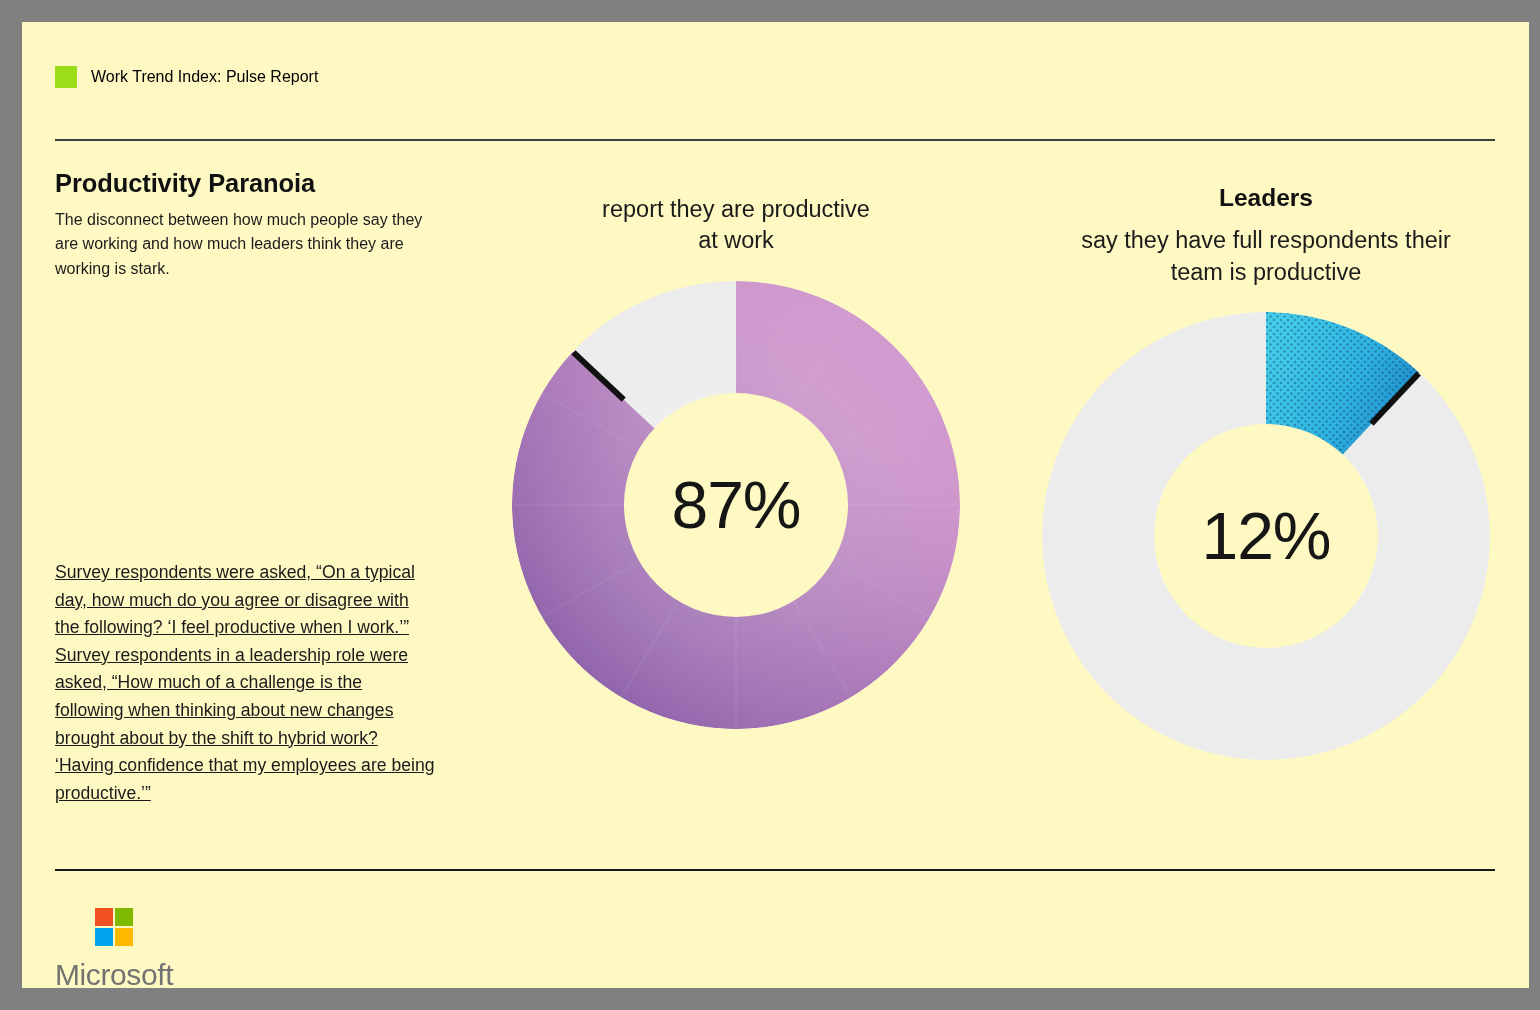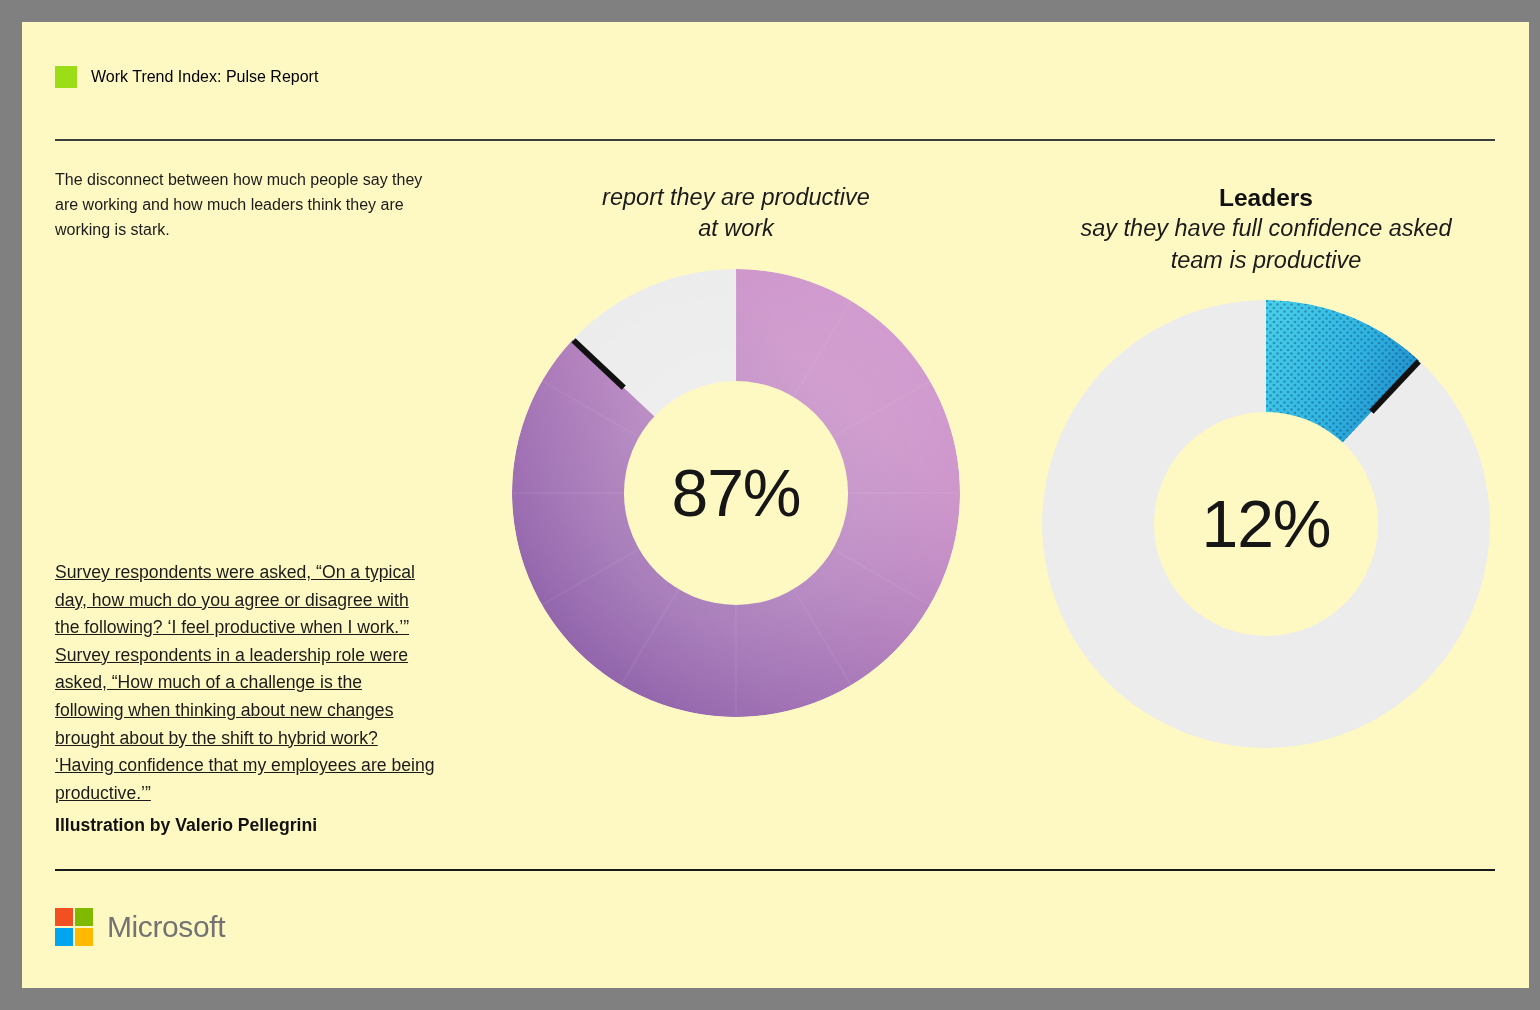--- a/index.html
+++ b/index.html
@@ -98,20 +98,21 @@
   }
 
   
   #ms-logo {
     position: absolute;
     left: 33px;
     top: 886px;
     display: flex;
     align-items: center;
     gap: 14px;
+    flex-direction: column;
   }
   #ms-squares {
     width: 38px;
     height: 38px;
     display: grid;
     grid-template-columns: 18px 18px;
     grid-template-rows: 18px 18px;
     gap: 2px;
   }
   .ms-sq { width: 18px; height: 18px; }
@@ -136,23 +137,22 @@
     font-size: 24.5px;
     font-weight: bold;
     color: #111111;
     line-height: 1.28;
     margin: 0;
   }
   .chart-subtitle {
     font-size: 23.5px;
     color: #1b1b1b;
     line-height: 1.33;
-    margin: 0;
+    margin: 12px;
     white-space: pre-line;
-    font-style: italic;
   }
   .donut-wrap {
     position: relative;
     width: 450px;
     height: 450px;
     margin: 23px auto 0 auto;
   }
   .donut-svg { display: block; }
   .donut-center-label {
     position: absolute;
@@ -172,26 +172,26 @@
 <div id="page">
 
   <div id="header-row">
     <div id="brand-square" style="background: rgb(155, 221, 23);"></div>
     <div>Work Trend Index: Pulse Report</div>
   </div>
 
   <div id="rule-top"></div>
 
   <div id="left-col">
+    <h1 id="headline">Productivity Paranoia</h1>
     <p id="lede">The disconnect between how much people say they are working and how much leaders think they are working is stark.</p>
   </div>
 
   <div id="footnote-block">
     <p id="footnote">Survey respondents were asked, “On a typical day, how much do you agree or disagree with the following? ‘I feel productive when I work.’” Survey respondents in a leadership role were asked, “How much of a challenge is the following when thinking about new changes brought about by the shift to hybrid work? ‘Having confidence that my employees are being productive.’”</p>
-    <p id="illustrator">Illustration by Valerio Pellegrini</p>
   </div>
 
   <div id="chart-employees" class="chart-block">
     <div class="chart-subtitle">report they are productive
 at work</div>
     <div class="donut-wrap">
       <svg class="donut-svg" width="450" height="450" viewBox="0 0 450 450">
         <defs>
           <linearGradient id="gradPurple" x1="1" y1="0" x2="0.05" y2="1">
             <stop offset="0%" stop-color="#d7a2d4"></stop>
@@ -232,21 +232,21 @@
         </g>
 
         <line x1="62.44" y1="72.35" x2="112.74" y2="119.58" stroke="#111111" stroke-width="6"></line>
       </svg>
       <div class="donut-center-label">87%</div>
     </div>
   </div>
 
   <div id="chart-leaders" class="chart-block">
     <div class="chart-title">Leaders</div>
-    <div class="chart-subtitle">say they have full confidence asked
+    <div class="chart-subtitle">say they have full respondents their
 team is productive</div>
     <div class="donut-wrap">
       <svg class="donut-svg" width="450" height="450" viewBox="0 0 450 450">
         <defs>
           <linearGradient id="gradBlue" x1="0" y1="0.15" x2="1" y2="0.85">
             <stop offset="0%" stop-color="#45cdea"></stop>
             <stop offset="45%" stop-color="#2fb4e2"></stop>
             <stop offset="100%" stop-color="#1573bb"></stop>
           </linearGradient>
           <pattern id="dotsBlue" width="7" height="7" patternUnits="userSpaceOnUse">

